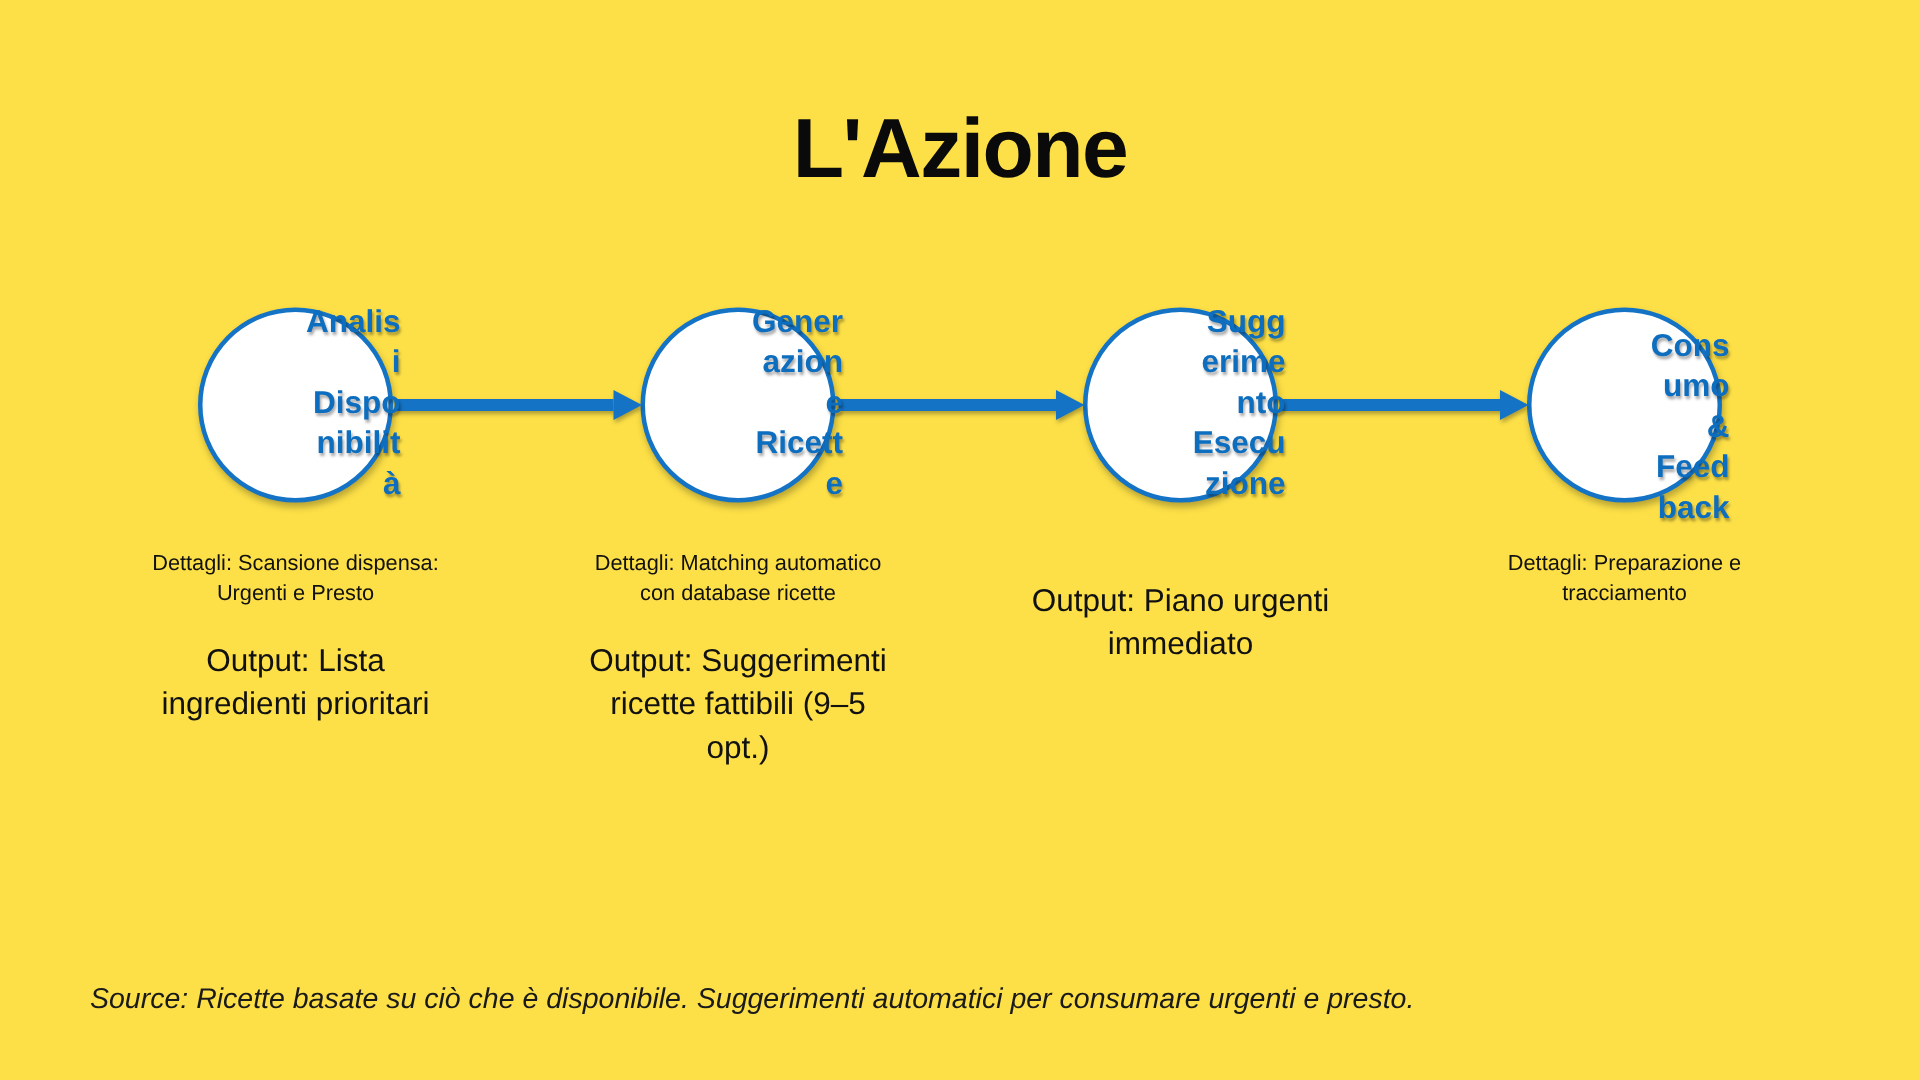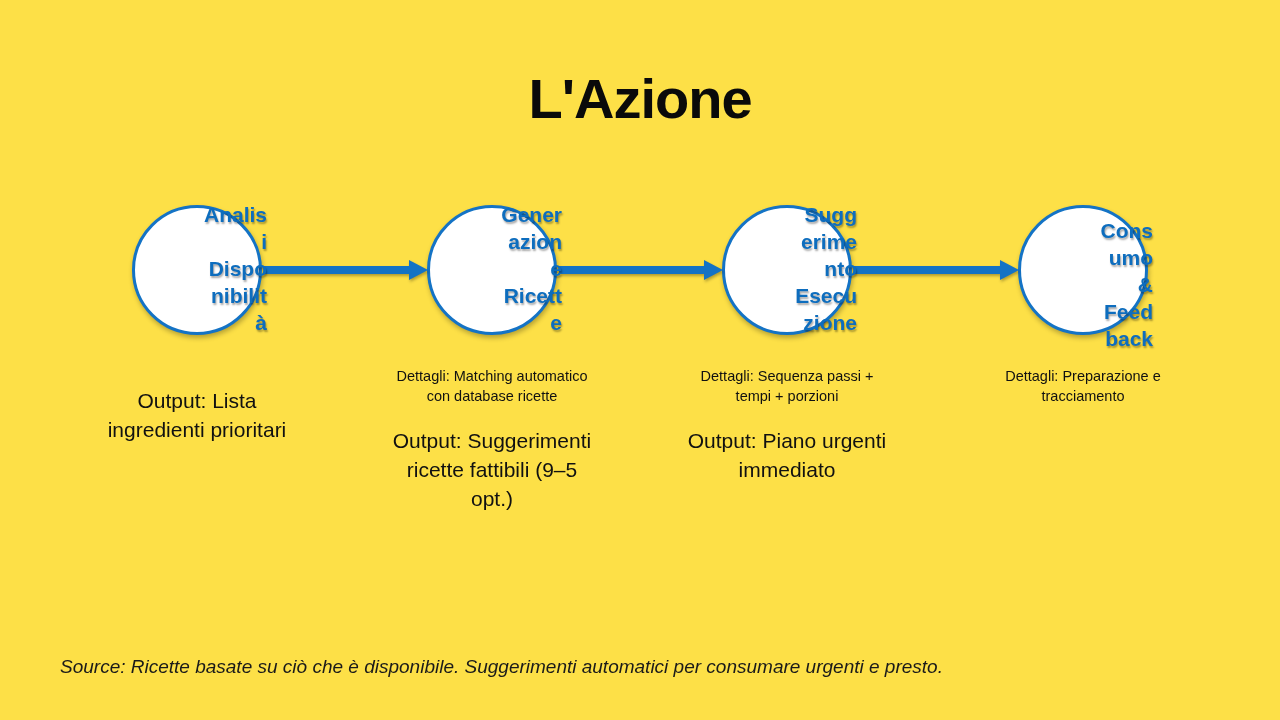--- a/index.html
+++ b/index.html
@@ -155,33 +155,33 @@
     </div>
 
     <div class="step-circle c4"></div>
     <div class="step-label c4">Cons
 umo
 &amp;
 Feed
 back</div>
 
     <div class="step-details d1">
+      <div class="detail-text">Dettagli: Scansione dispensa:
+Urgenti e Presto</div>
       <div class="output-text">Output: Lista
 ingredienti prioritari</div>
     </div>
     <div class="step-details d2">
       <div class="detail-text">Dettagli: Matching automatico
 con database ricette</div>
       <div class="output-text">Output: Suggerimenti
 ricette fattibili (9–5
 opt.)</div>
     </div>
     <div class="step-details d3">
-      <div class="detail-text">Dettagli: Sequenza passi +
-tempi + porzioni</div>
       <div class="output-text">Output: Piano urgenti
 immediato</div>
     </div>
     <div class="step-details d4">
       <div class="detail-text">Dettagli: Preparazione e
 tracciamento</div>
     </div>
 
   </div>
 

